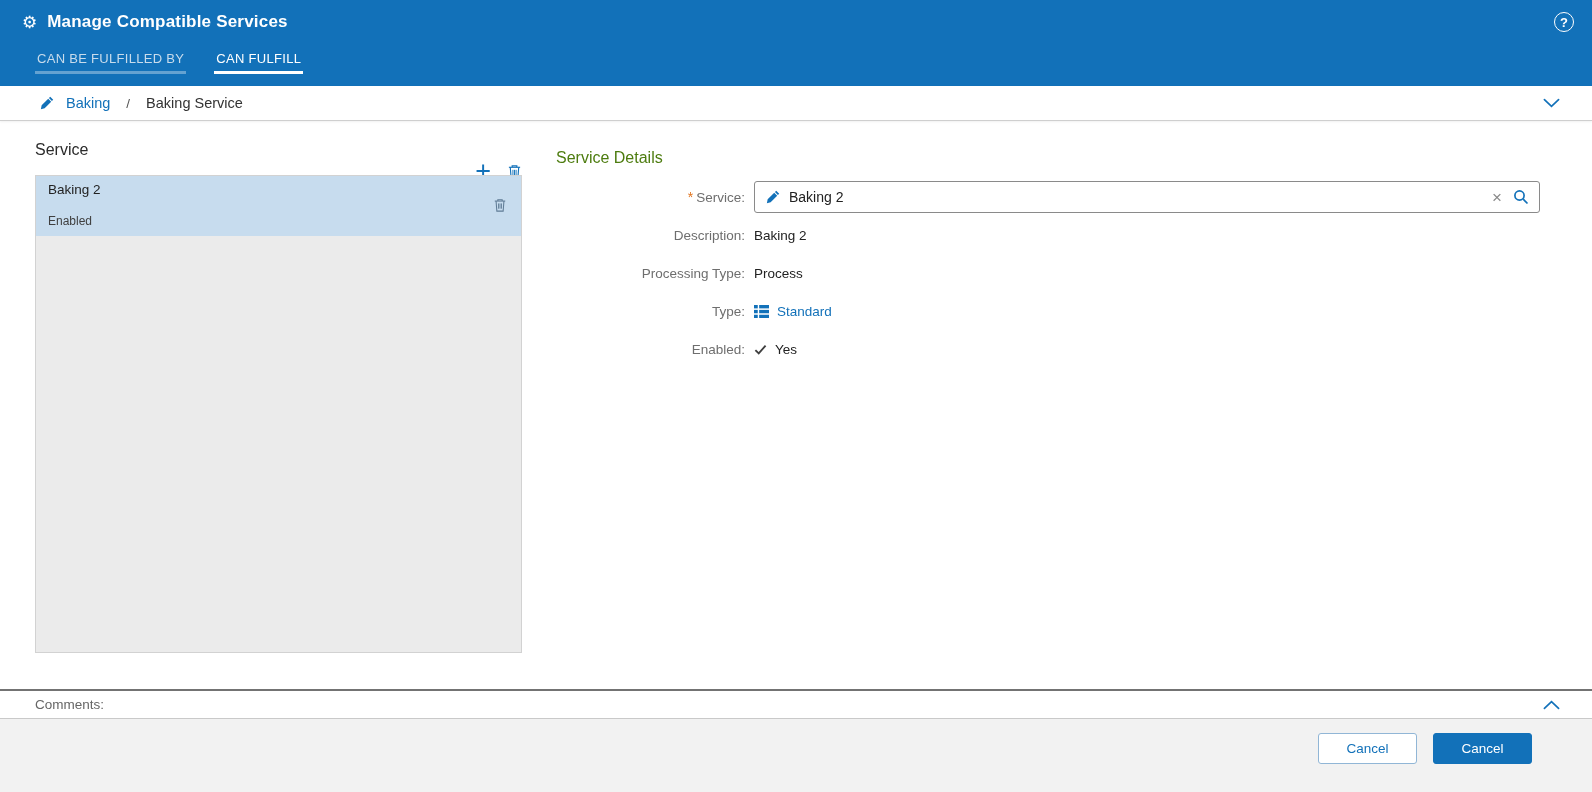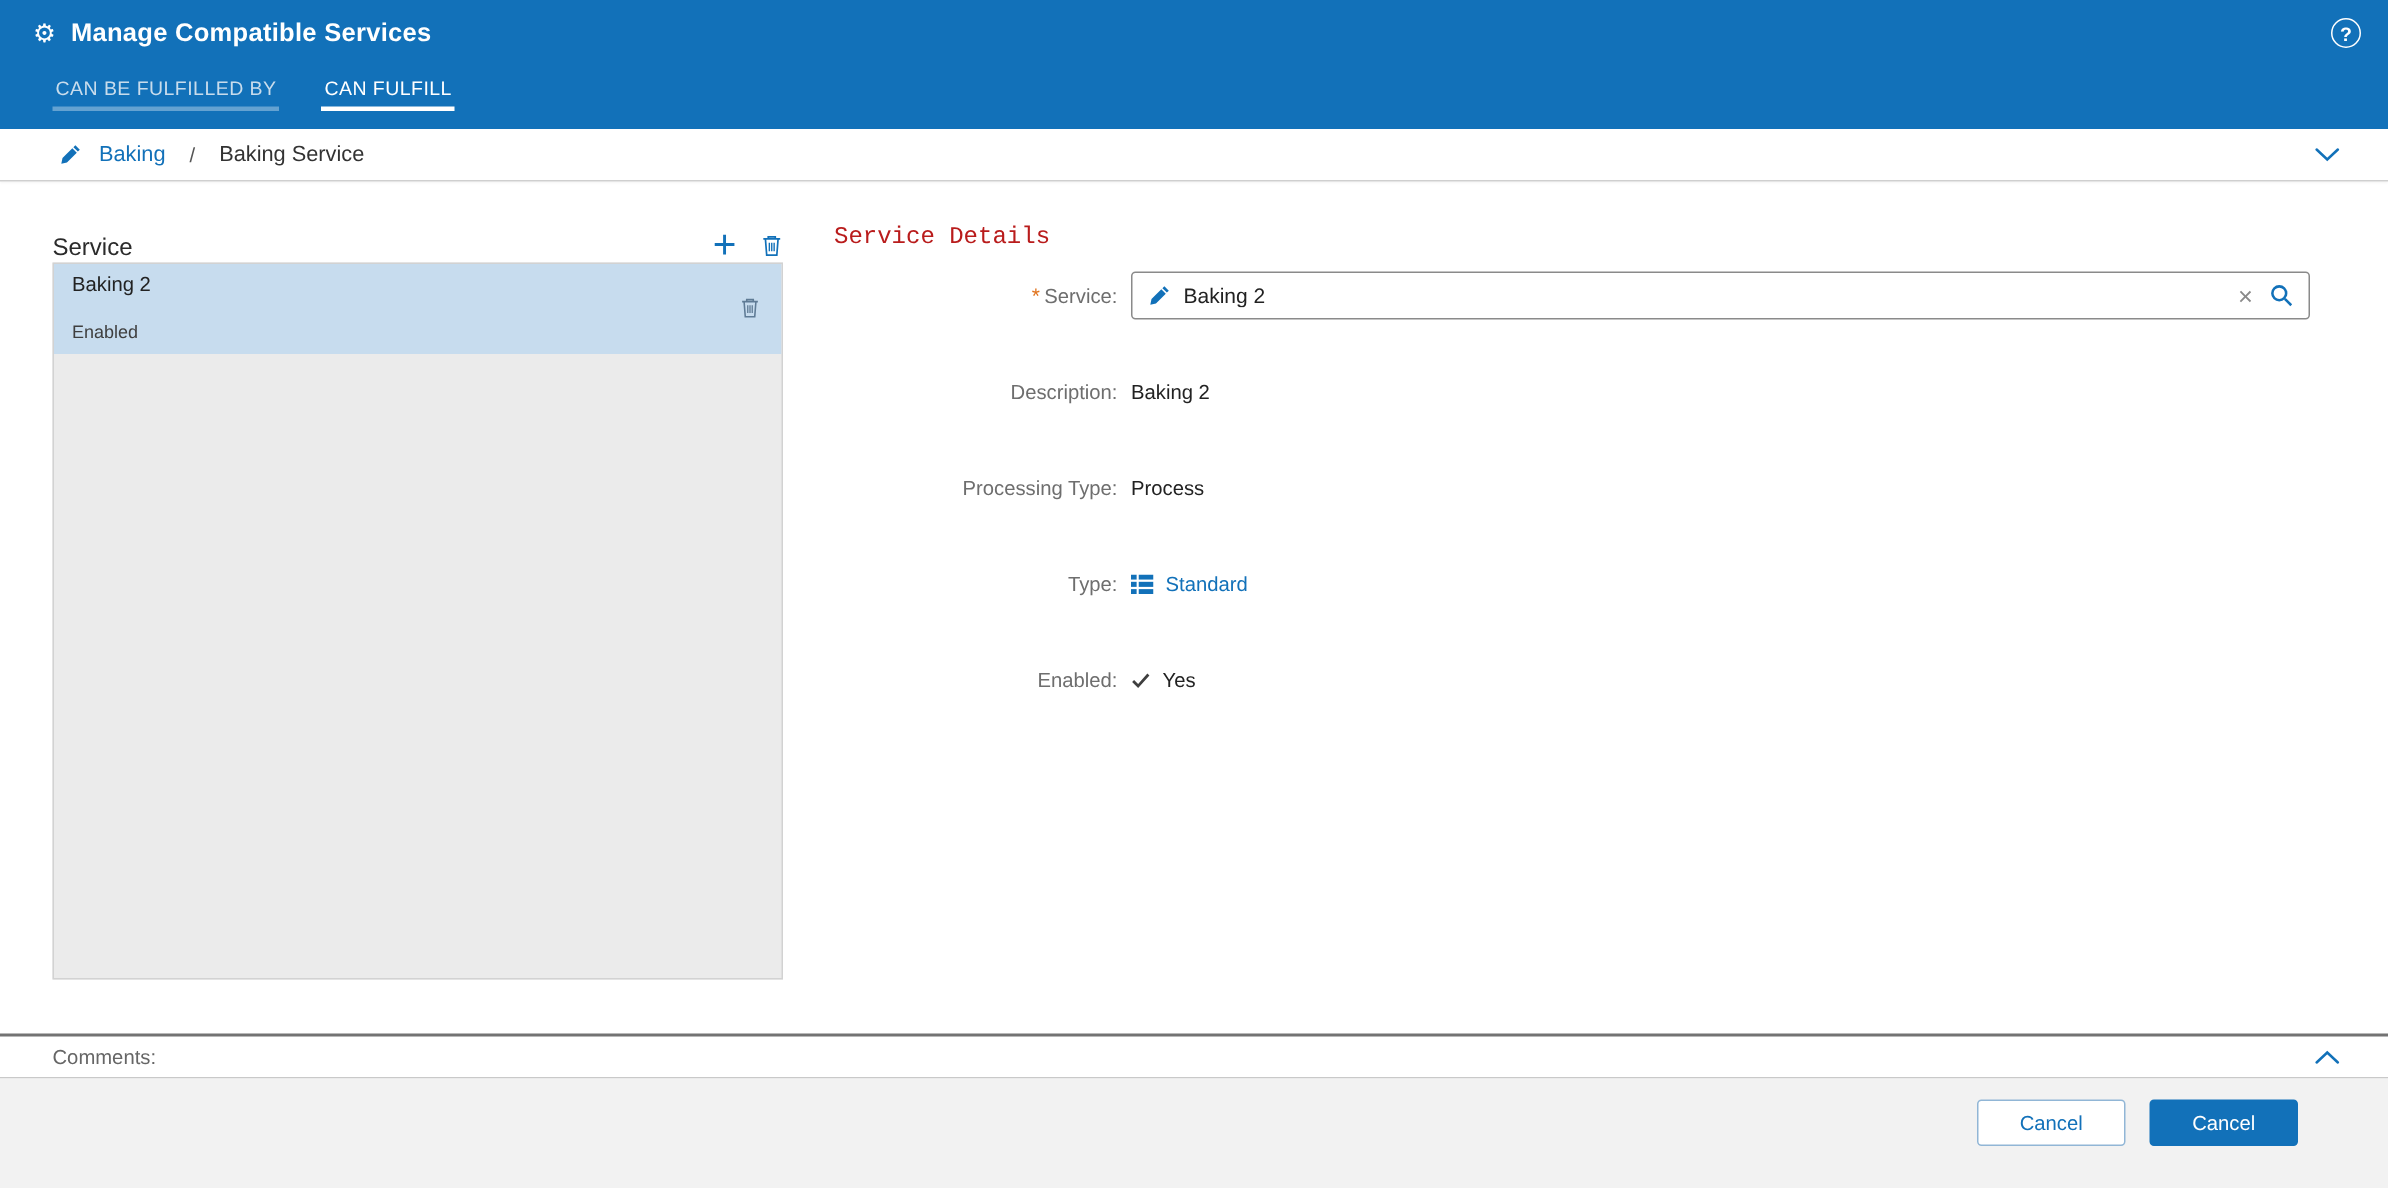--- a/index.html
+++ b/index.html
@@ -38,38 +38,38 @@
   .breadcrumb-link { color:#1271b9; font-size:14.5px; cursor:pointer; }
   .breadcrumb-sep { color:#555; font-size:13.5px; padding:0 4px; }
   .breadcrumb-current { color:#333; font-size:14.5px; }
   .breadcrumb-chevron { margin-left:auto; color:#1271b9; cursor:pointer; display:flex; }
   .breadcrumb-chevron svg { width:17px; height:10px; }
 
   
   .content { flex:1 1 auto; display:flex; padding:20px 52px 0 35px; gap:34px; overflow:hidden; }
 
   .service-panel { width:487px; flex:0 0 auto; display:flex; flex-direction:column; }
-  .panel-header { display:flex; align-items:flex-end; height:34px; }
+  .panel-header { display:flex; align-items:flex-start; height:34px;flex-direction:column; }
   .panel-title { font-size:16px; font-weight:400; color:#2b2b2b; }
   .panel-actions { margin-left:auto; display:flex; align-items:center; gap:16px; color:#1271b9; }
   .plus-icon { font-size:27px; font-weight:300; line-height:24px; cursor:pointer; }
   .trash-btn { width:15px; height:17px; cursor:pointer; display:flex; }
   .trash-btn svg { width:15px; height:17px; }
 
   .service-list { background:#ebebeb; border:1px solid #d2d2d2; height:478px; overflow:auto; }
   .service-item { display:flex; align-items:center; padding:6px 14px 8px 12px; cursor:pointer; }
   .service-item.selected { background:#c7dcee; }
   .item-name { font-size:13.5px; color:#222; }
   .item-status { font-size:12px; color:#3f3f3f; margin-top:17px; }
   .item-trash { margin-left:auto; color:#5f7b95; cursor:pointer; display:flex; }
   .item-trash svg { width:14px; height:16px; }
 
   .details-panel { flex:1 1 auto; min-width:0; }
-  .details-title { font-size:16px; font-weight:400; color:#b91c1c; height:34px; display:flex; align-items:center; margin-bottom:6px;font-family:Liberation Mono, monospace; }
-  .form-row { display:flex; align-items:center; min-height:32px; margin-bottom:32px; }
+  .details-title { font-size:16px; font-weight:400; color:#4d7c0f; height:34px; display:flex; align-items:center; margin-bottom:6px; }
+  .form-row { display:flex; align-items:center; min-height:32px; margin-bottom:6px; }
   .form-label { width:198px; flex:0 0 auto; text-align:right; color:#6e6e6e; font-size:13.5px; padding-right:9px; }
   .required-marker { color:#e0731d; font-size:14px; margin-right:3px; }
   .form-value { font-size:13.5px; color:#222; display:flex; align-items:center; gap:8px; }
   .link-value { color:#1271b9; cursor:pointer; }
   .type-icon { width:15px; height:13px; color:#1271b9; }
   .check-icon { width:13px; height:11px; color:#3f3f3f; }
 
   .input-combo {
     flex:1 1 auto; display:flex; align-items:center; gap:9px;
     height:32px; border:1px solid #8a8a8a; border-radius:3px; background:#fff;

